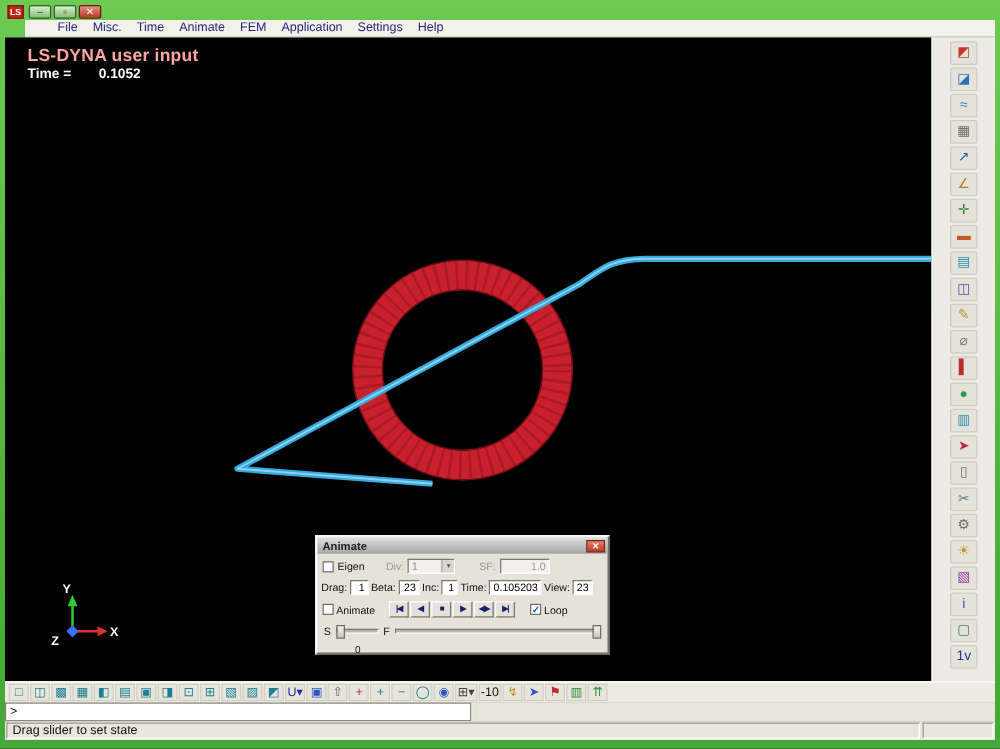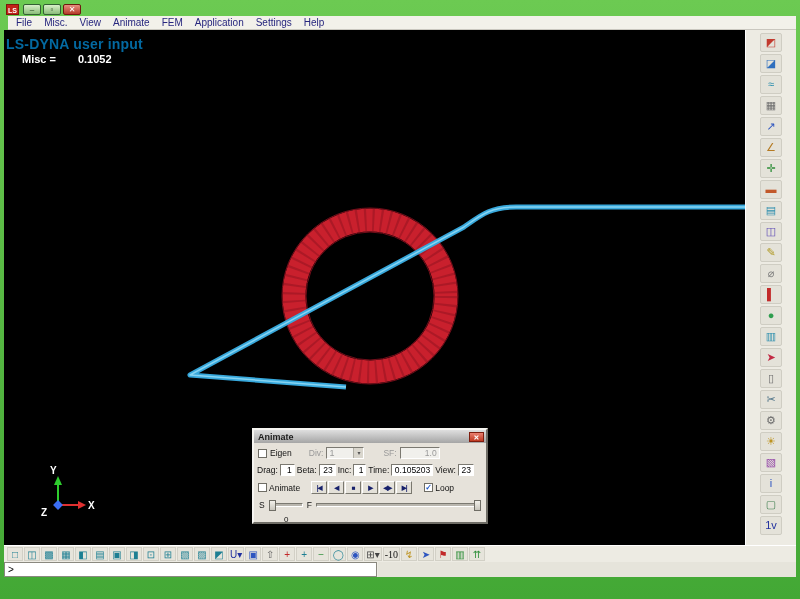--- a/index.html
+++ b/index.html
@@ -9,27 +9,27 @@
   
   .titlebar{position:absolute;top:2px;left:4px;right:4px;height:14px;display:flex;align-items:center;gap:4px;padding:0 2px}
   .app-icon{width:13px;height:11px;background:#c22318;color:#fff;font-size:7px;font-weight:bold;
             line-height:11px;text-align:center;border:1px solid #7e150d}
   .title-text{flex:1;font-size:9px;color:#0d290d;white-space:nowrap;overflow:hidden}
   .win-buttons{display:flex;gap:2px}
   .wbtn{width:18px;height:11px;font-size:8px;line-height:9px;text-align:center;color:#123312;
         background:linear-gradient(#d9f0c9,#8abc79);border:1px solid #336033;border-radius:2px}
   .wbtn.close{background:linear-gradient(#e8907f,#b53a28);color:#fff;border-color:#6e1a0e}
   
-  .menubar{position:absolute;top:16px;left:8px;right:4px;height:14px;background:#f2f1ea;
-           border-bottom:1px solid #c9c7bf;display:flex;align-items:center;padding-left:2px}
+  .menubar{position:absolute;top:16px;left:20px;right:4px;height:14px;background:#f2f1ea;
+           border-bottom:1px solid #c9c7bf;display:flex;align-items:center;padding-left:20px}
   .menu-item{font-size:10px;color:#26267e;padding:0 6px;line-height:13px;cursor:default}
   
   .main{position:absolute;top:30px;left:4px;right:4px;height:515px;display:flex}
   .viewport{position:relative;width:741px;height:515px;background:#000;overflow:hidden}
-  .vp-heading{position:absolute;left:2px;top:6px;color:#0369a1;font-weight:bold;font-size:14px;letter-spacing:.2px}
+  .vp-heading{position:absolute;left:18px;top:6px;color:#fca5a5;font-weight:bold;font-size:14px;letter-spacing:.2px}
   .vp-time{position:absolute;left:18px;top:23px;color:#fff;font-size:11px;font-weight:bold}
   .vp-time .val{margin-left:22px}
   .right-toolbar{width:51px;height:515px;background:#edebe3;border-left:1px solid #fff;
                  display:flex;flex-direction:column;align-items:center;padding-top:3px;gap:2px;overflow:hidden}
   .rt-icon{width:22px;height:19px;font-size:11px;line-height:17px;text-align:center;
            background:#e4e2d9;border:1px solid #cfcdc3;border-radius:2px;cursor:pointer}
   
   .bottom-toolbar{position:absolute;top:545px;left:4px;right:4px;height:17px;background:#edebe3;
                   border-top:1px solid #fff;display:flex;align-items:center;gap:1px;padding-left:3px;overflow:hidden}
   .bt-icon{min-width:16px;height:14px;padding:0 1px;font-size:10px;line-height:13px;text-align:center;
@@ -96,21 +96,21 @@
       <span class="wbtn close">✕</span>
     </span>
   </div>
 
   <div class="menubar">
 
       <span class="menu-item">File</span>
 
       <span class="menu-item">Misc.</span>
 
-      <span class="menu-item">View</span>
+      <span class="menu-item">Time</span>
 
       <span class="menu-item">Animate</span>
 
       <span class="menu-item">FEM</span>
 
       <span class="menu-item">Application</span>
 
       <span class="menu-item">Settings</span>
 
       <span class="menu-item">Help</span>
@@ -140,21 +140,21 @@
           <polygon points="82,475 74,471 74,479" fill="#e03030"></polygon>
           <rect x="50.5" y="471.5" width="7" height="7" transform="rotate(45 54 475)" fill="#3b6ef5"></rect>
           <text x="46" y="444">Y</text>
           <text x="84" y="479">X</text>
           <text x="37" y="486">Z</text>
         </g>
       </svg>
 
       <div class="vp-heading">LS-DYNA user input</div>
       <div class="vp-time">
-        <span>Misc =</span><span class="val">0.1052</span>
+        <span>Time =</span><span class="val">0.1052</span>
       </div>
 
       
       <div class="dialog">
         <div class="dlg-title">
           <span>Animate</span>
           <span class="dlg-close">✕</span>
         </div>
 
         <div class="row row1">
@@ -309,32 +309,36 @@
       <span class="bt-icon" style="color: rgb(29, 127, 147);">+</span>
 
       <span class="bt-icon" style="color: rgb(47, 143, 58);">−</span>
 
       <span class="bt-icon" style="color: rgb(29, 127, 147);">◯</span>
 
       <span class="bt-icon" style="color: rgb(45, 85, 192);">◉</span>
 
       <span class="bt-icon" style="color: rgb(68, 68, 68);">⊞▾</span>
 
-      <span class="bt-icon" style="color: rgb(17, 17, 17); font-family: Liberation Serif, serif;">-10</span>
+      <span class="bt-icon" style="color: rgb(17, 17, 17);">-10</span>
 
       <span class="bt-icon" style="color: rgb(189, 147, 32);">↯</span>
 
       <span class="bt-icon" style="color: rgb(45, 85, 192);">➤</span>
 
       <span class="bt-icon" style="color: rgb(194, 42, 42);">⚑</span>
 
       <span class="bt-icon" style="color: rgb(47, 143, 58);">▥</span>
 
       <span class="bt-icon" style="color: rgb(47, 143, 58);">⇈</span>
     </div>
 
   <div class="command-row">
     <input class="cmd-left" value="&gt;" style="">
     <span class="cmd-fill"></span>
   </div>
 
+  <div class="statusbar">
+    <span class="status-main">Drag slider to set state</span>
+    <span class="status-side"></span>
+  </div>
 
 </div>
 
 </body></html>

